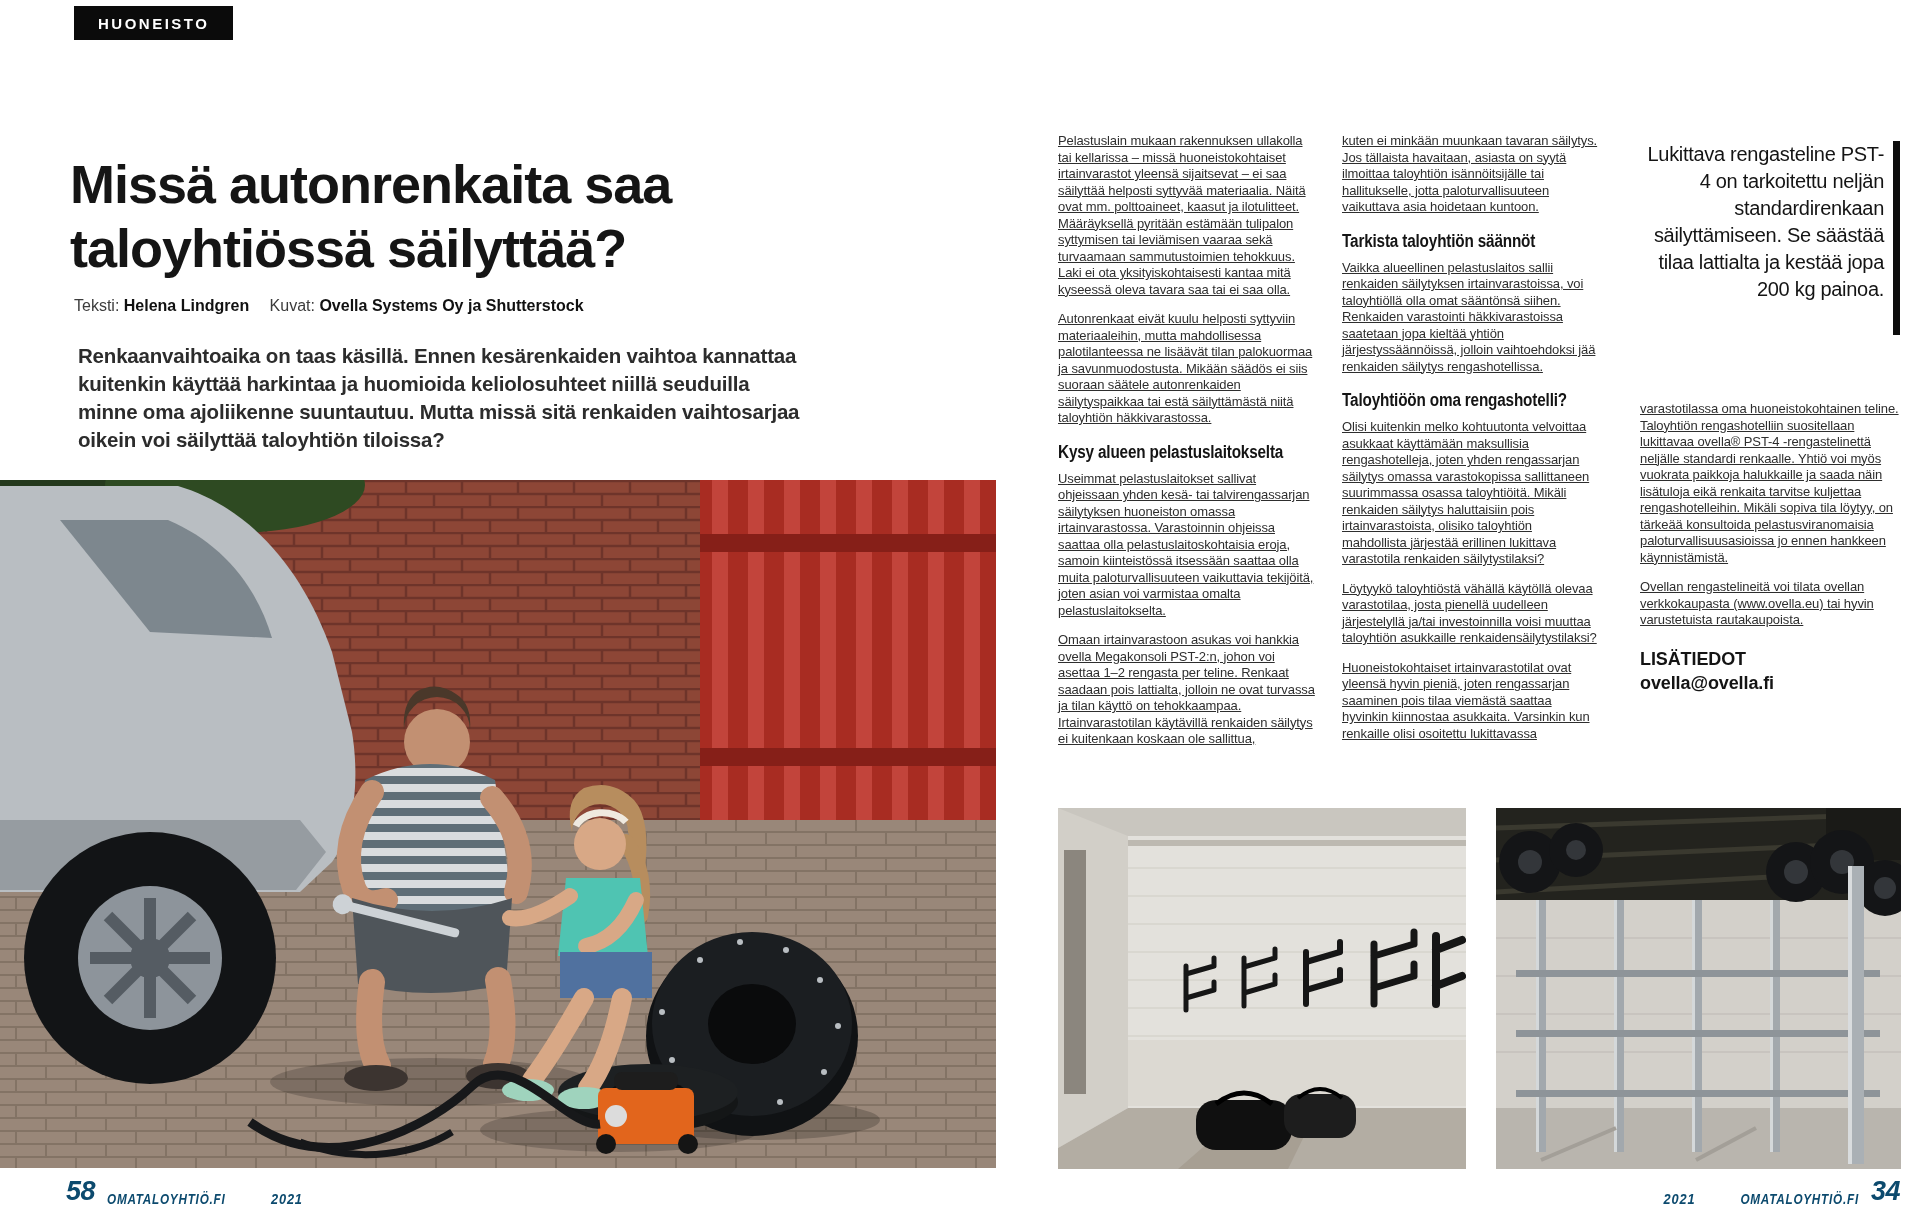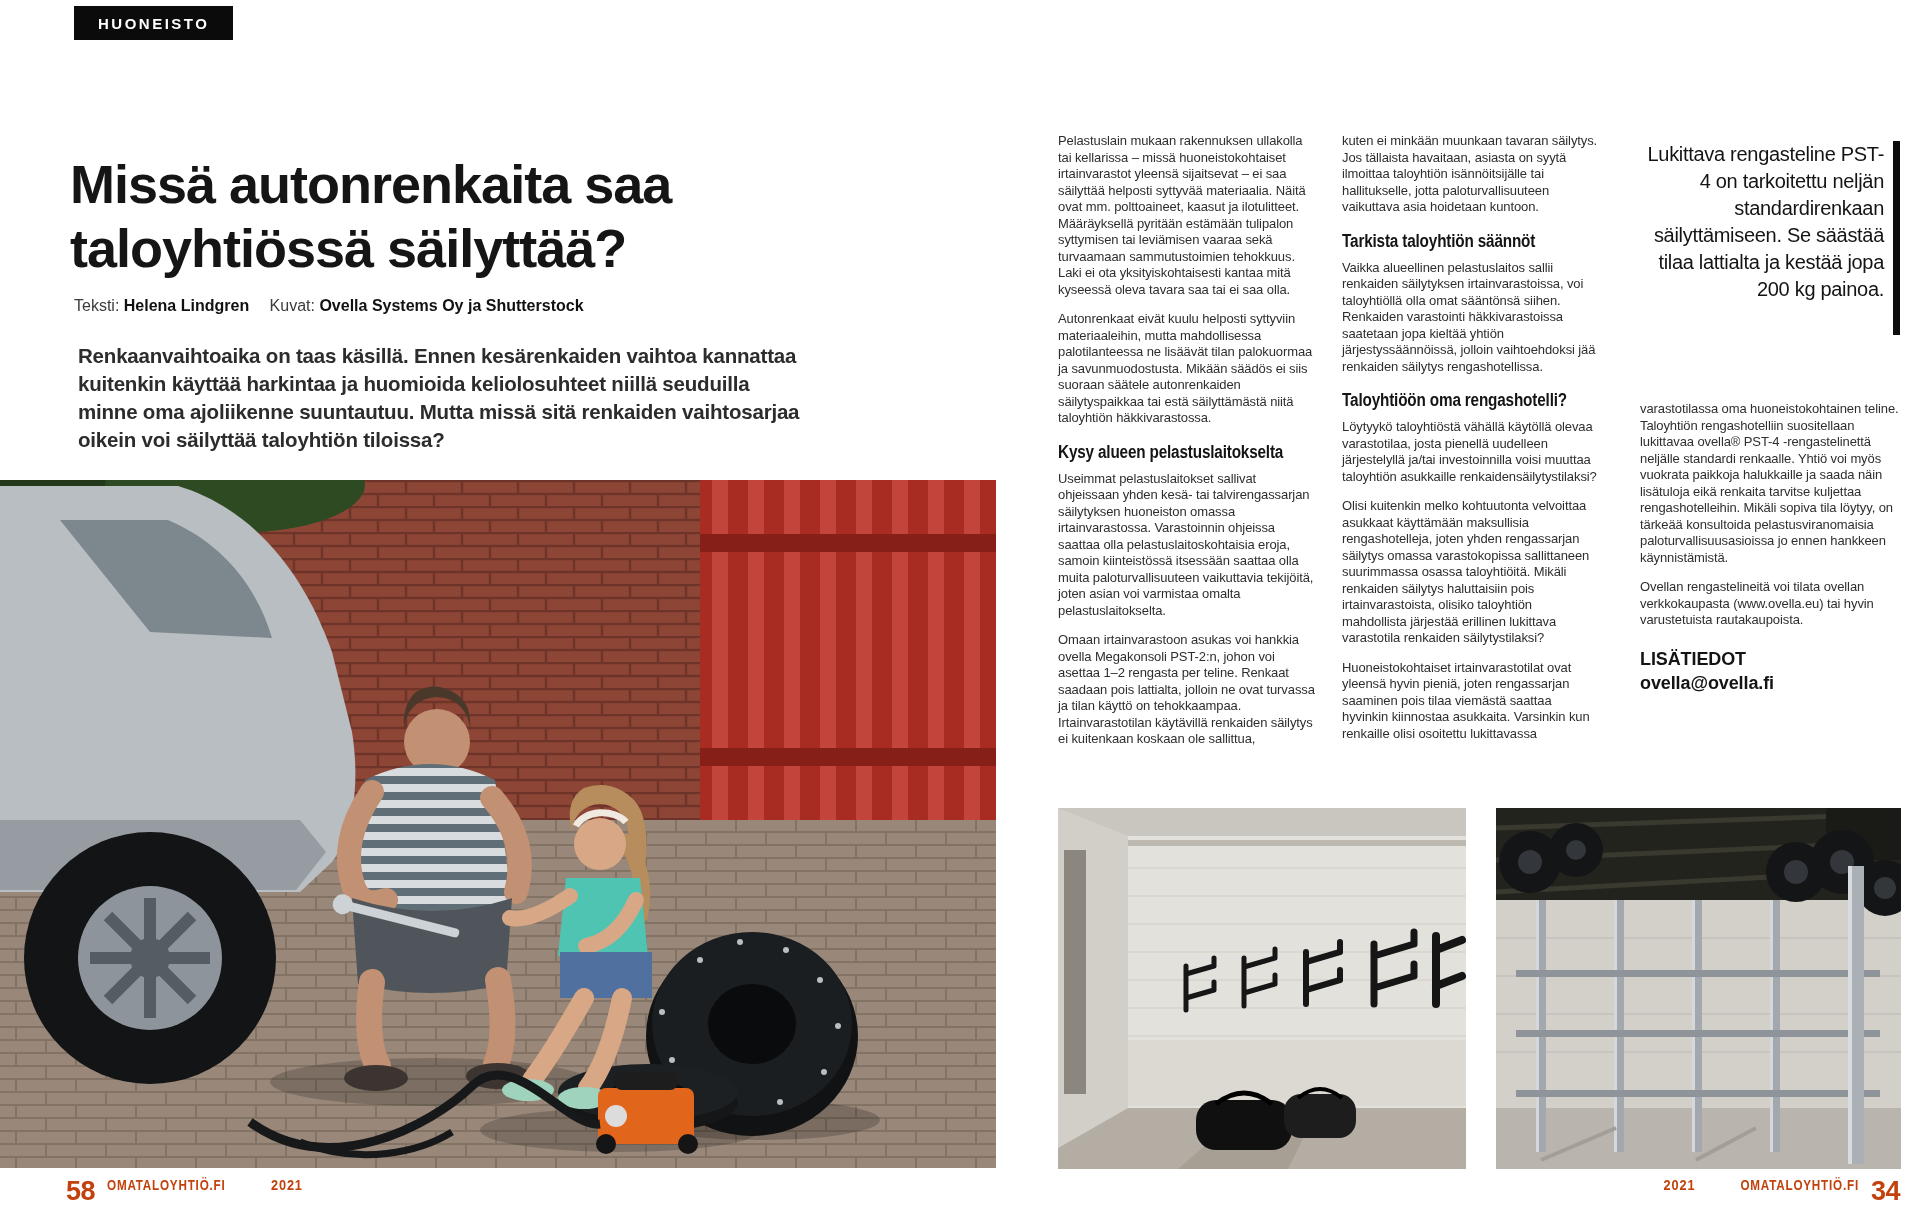--- a/index.html
+++ b/index.html
@@ -26,35 +26,35 @@
   .photo-small{top:808px;width:408px;height:361px;}
   .photo-small.left{left:1058px;}
   .photo-small.right{left:1496px;width:405px;}
   .photo-small svg,.main-photo svg{display:block;width:100%;height:100%;}
 
   
   .col{top:133px;width:258px;font-size:13px;line-height:16.5px;color:#2e2e2e;letter-spacing:-.1px;}
   .col1{left:1058px;}
   .col2{left:1342px;}
   .col3{left:1640px;width:260px;}
-  .body-p{margin:0 0 13px 0;}
+  .body-p{margin:0 0 13px 0;text-decoration:underline;}
   .col-heading{margin:15px 0 8px 0;font-size:18px;line-height:21px;font-weight:bold;color:#141414;
                white-space:nowrap;transform:scaleX(.85);transform-origin:0 50%;letter-spacing:-.2px;}
 
   
   .pull-quote{margin-top:8px;min-height:196px;padding-right:16px;box-sizing:border-box;
               font-size:20px;line-height:27px;font-weight:normal;text-align:right;color:#141414;
               letter-spacing:-.3px;}
   .quote-bar{position:absolute;right:0;top:8px;width:7px;height:194px;background:#0d0d0d;}
   .col3-body{margin-top:64px;}
   .lisatiedot{margin-top:18px;font-size:18px;line-height:24px;font-weight:bold;color:#141414;}
   .email{font-size:18px;line-height:24px;font-weight:bold;color:#141414;cursor:pointer;}
 
   
-  .footer{top:1176px;display:flex;align-items:flex-start;gap:12px;color:#c2410c;}
+  .footer{top:1176px;display:flex;align-items:flex-end;gap:12px;color:#0c4a6e;font-style:italic;}
   .footer-left{left:66px;}
   .footer-right{right:20px;}
   .pagenum{font-size:27px;font-weight:bold;letter-spacing:-.5px;}
   .brand{font-size:15px;font-weight:bold;letter-spacing:1px;display:inline-block;
          transform:scaleX(.78);transform-origin:0 100%;}
   .footer-right .brand{transform-origin:100% 100%;}
   .year{font-size:15px;font-weight:bold;letter-spacing:1px;display:inline-block;
         transform:scaleX(.85);transform-origin:0 100%;}
   .footer-right .year{transform-origin:100% 100%;}
 </style>
@@ -202,22 +202,22 @@
       <p class="body-p">Autonrenkaat eivät kuulu helposti syttyviin materiaaleihin, mutta mahdollisessa palotilanteessa ne lisäävät tilan palokuormaa ja savunmuodostusta. Mikään säädös ei siis suoraan säätele autonrenkaiden säilytyspaikkaa tai estä säilyttämästä niitä taloyhtiön häkkivarastossa.</p>
       <h3 class="col-heading">Kysy alueen pelastuslaitokselta</h3>
       <p class="body-p">Useimmat pelastuslaitokset sallivat ohjeissaan yhden kesä- tai talvirengassarjan säilytyksen huoneiston omassa irtainvarastossa. Varastoinnin ohjeissa saattaa olla pelastuslaitoskohtaisia eroja, samoin kiinteistössä itsessään saattaa olla muita paloturvallisuuteen vaikuttavia tekijöitä, joten asian voi varmistaa omalta pelastuslaitokselta.</p>
       <p class="body-p">Omaan irtainvarastoon asukas voi hankkia ovella Megakonsoli PST-2:n, johon voi asettaa 1–2 rengasta per teline. Renkaat saadaan pois lattialta, jolloin ne ovat turvassa ja tilan käyttö on tehokkaampaa. Irtainvarastotilan käytävillä renkaiden säilytys ei kuitenkaan koskaan ole sallittua,</p>
     </div>
   <div class="abs col col2">
       <p class="body-p">kuten ei minkään muunkaan tavaran säilytys. Jos tällaista havaitaan, asiasta on syytä ilmoittaa taloyhtiön isännöitsijälle tai hallitukselle, jotta paloturvallisuuteen vaikuttava asia hoidetaan kuntoon.</p>
       <h3 class="col-heading">Tarkista taloyhtiön säännöt</h3>
       <p class="body-p">Vaikka alueellinen pelastuslaitos sallii renkaiden säilytyksen irtainvarastoissa, voi taloyhtiöllä olla omat sääntönsä siihen. Renkaiden varastointi häkkivarastoissa saatetaan jopa kieltää yhtiön järjestyssäännöissä, jolloin vaihtoehdoksi jää renkaiden säilytys rengashotellissa.</p>
       <h3 class="col-heading">Taloyhtiöön oma rengashotelli?</h3>
+      <p class="body-p">Olisi kuitenkin melko kohtuutonta velvoittaa asukkaat käyttämään maksullisia rengashotelleja, joten yhden rengassarjan säilytys omassa varastokopissa sallittaneen suurimmassa osassa taloyhtiöitä. Mikäli renkaiden säilytys haluttaisiin pois irtainvarastoista, olisiko taloyhtiön mahdollista järjestää erillinen lukittava varastotila renkaiden säilytystilaksi?</p>
       <p class="body-p">Löytyykö taloyhtiöstä vähällä käytöllä olevaa varastotilaa, josta pienellä uudelleen järjestelyllä ja/tai investoinnilla voisi muuttaa taloyhtiön asukkaille renkaidensäilytystilaksi?</p>
-      <p class="body-p">Olisi kuitenkin melko kohtuutonta velvoittaa asukkaat käyttämään maksullisia rengashotelleja, joten yhden rengassarjan säilytys omassa varastokopissa sallittaneen suurimmassa osassa taloyhtiöitä. Mikäli renkaiden säilytys haluttaisiin pois irtainvarastoista, olisiko taloyhtiön mahdollista järjestää erillinen lukittava varastotila renkaiden säilytystilaksi?</p>
       <p class="body-p">Huoneistokohtaiset irtainvarastotilat ovat yleensä hyvin pieniä, joten rengassarjan saaminen pois tilaa viemästä saattaa hyvinkin kiinnostaa asukkaita. Varsinkin kun renkaille olisi osoitettu lukittavassa</p>
     </div>
 
   <div class="abs col col3">
     <div class="pull-quote">Lukittava rengasteline PST-4 on tarkoitettu neljän standardirenkaan säilyttämiseen. Se säästää tilaa lattialta ja kestää jopa 200 kg painoa.</div>
     <div class="quote-bar"></div>
     <div class="col3-body">
         <p class="body-p">varastotilassa oma huoneistokohtainen teline. Taloyhtiön rengashotelliin suositellaan lukittavaa ovella® PST-4 -rengastelinettä neljälle standardi renkaalle. Yhtiö voi myös vuokrata paikkoja halukkaille ja saada näin lisätuloja eikä renkaita tarvitse kuljettaa rengashotelleihin. Mikäli sopiva tila löytyy, on tärkeää konsultoida pelastusviranomaisia paloturvallisuusasioissa jo ennen hankkeen käynnistämistä.</p>
         <p class="body-p">Ovellan rengastelineitä voi tilata ovellan verkkokaupasta (www.ovella.eu) tai hyvin varustetuista rautakaupoista.</p>
       </div>

